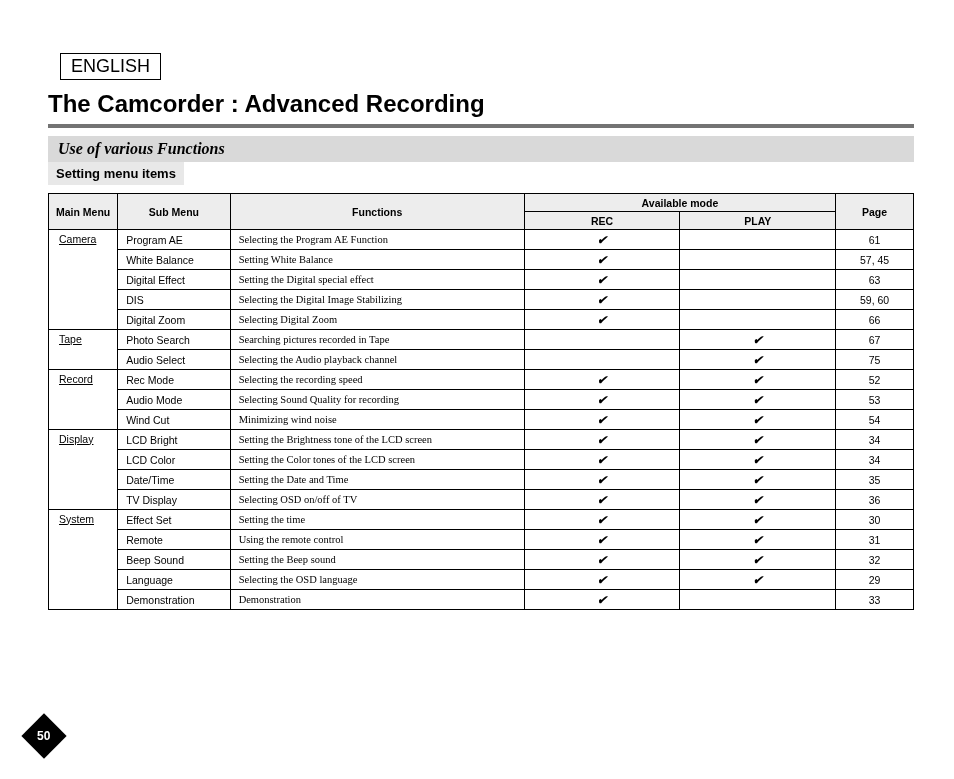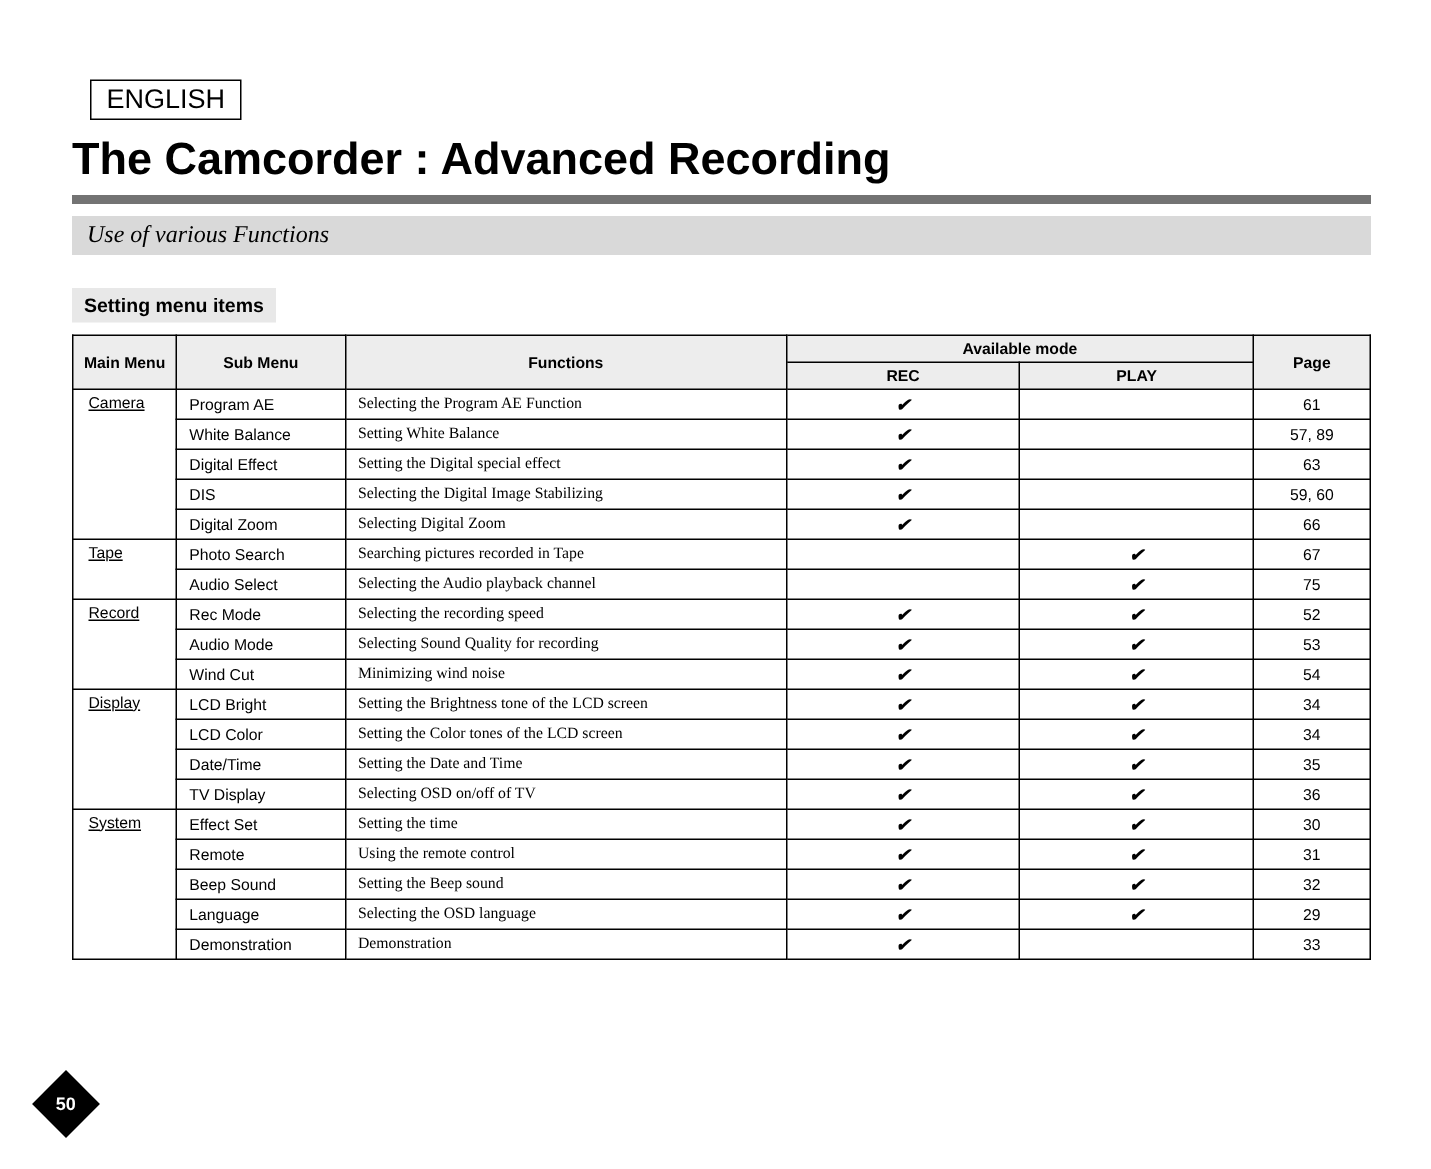--- a/index.html
+++ b/index.html
@@ -21,34 +21,34 @@
     display: inline-block;
     border: 1.5px solid #000;
     padding: 2px 10px;
     font-weight: normal;
     font-size: 18px;
     margin-left: 12px;
     margin-bottom: 6px;
     margin-top: 25px;
   }
   .h1 {
-    font-size: 30px;
+    font-size: 24px;
     font-weight: bold;
     padding: 4px 0 6px 0;
-    border-bottom: 6px solid #737373;
+    border-bottom: 4px solid #737373;
     margin-bottom: 8px;
   }
   .subhead {
     background: #d9d9d9;
     padding: 4px 10px;
     font-size: 16px;
     font-style: italic;
-    font-weight: normal;
+    font-weight: bold;
     font-family: "Times New Roman", Times, serif;
-    margin-bottom: 22px;
+    margin-bottom: 0;
   }
   .subhead2 {
     display: inline-block;
     background: #e8e8e8;
     padding: 4px 8px;
     font-size: 13px;
     font-weight: bold;
     margin: 0 0 8px 0;
     text-align: center;
   }
@@ -138,21 +138,21 @@
           <td class="func">Selecting the Program AE Function</td>
           <td class="col-rec"><span class="check">✔</span></td>
           <td class="col-play"></td>
           <td class="col-page">61</td>
         </tr>
         <tr>
           <td class="sub">White Balance</td>
           <td class="func">Setting White Balance</td>
           <td class="col-rec"><span class="check">✔</span></td>
           <td class="col-play"></td>
-          <td class="col-page">57, 89</td>
+          <td class="col-page">57, 45</td>
         </tr>
         <tr>
           <td class="sub">Digital Effect</td>
           <td class="func">Setting the Digital special effect</td>
           <td class="col-rec"><span class="check">✔</span></td>
           <td class="col-play"></td>
           <td class="col-page">63</td>
         </tr>
         <tr>
           <td class="sub">DIS</td>

